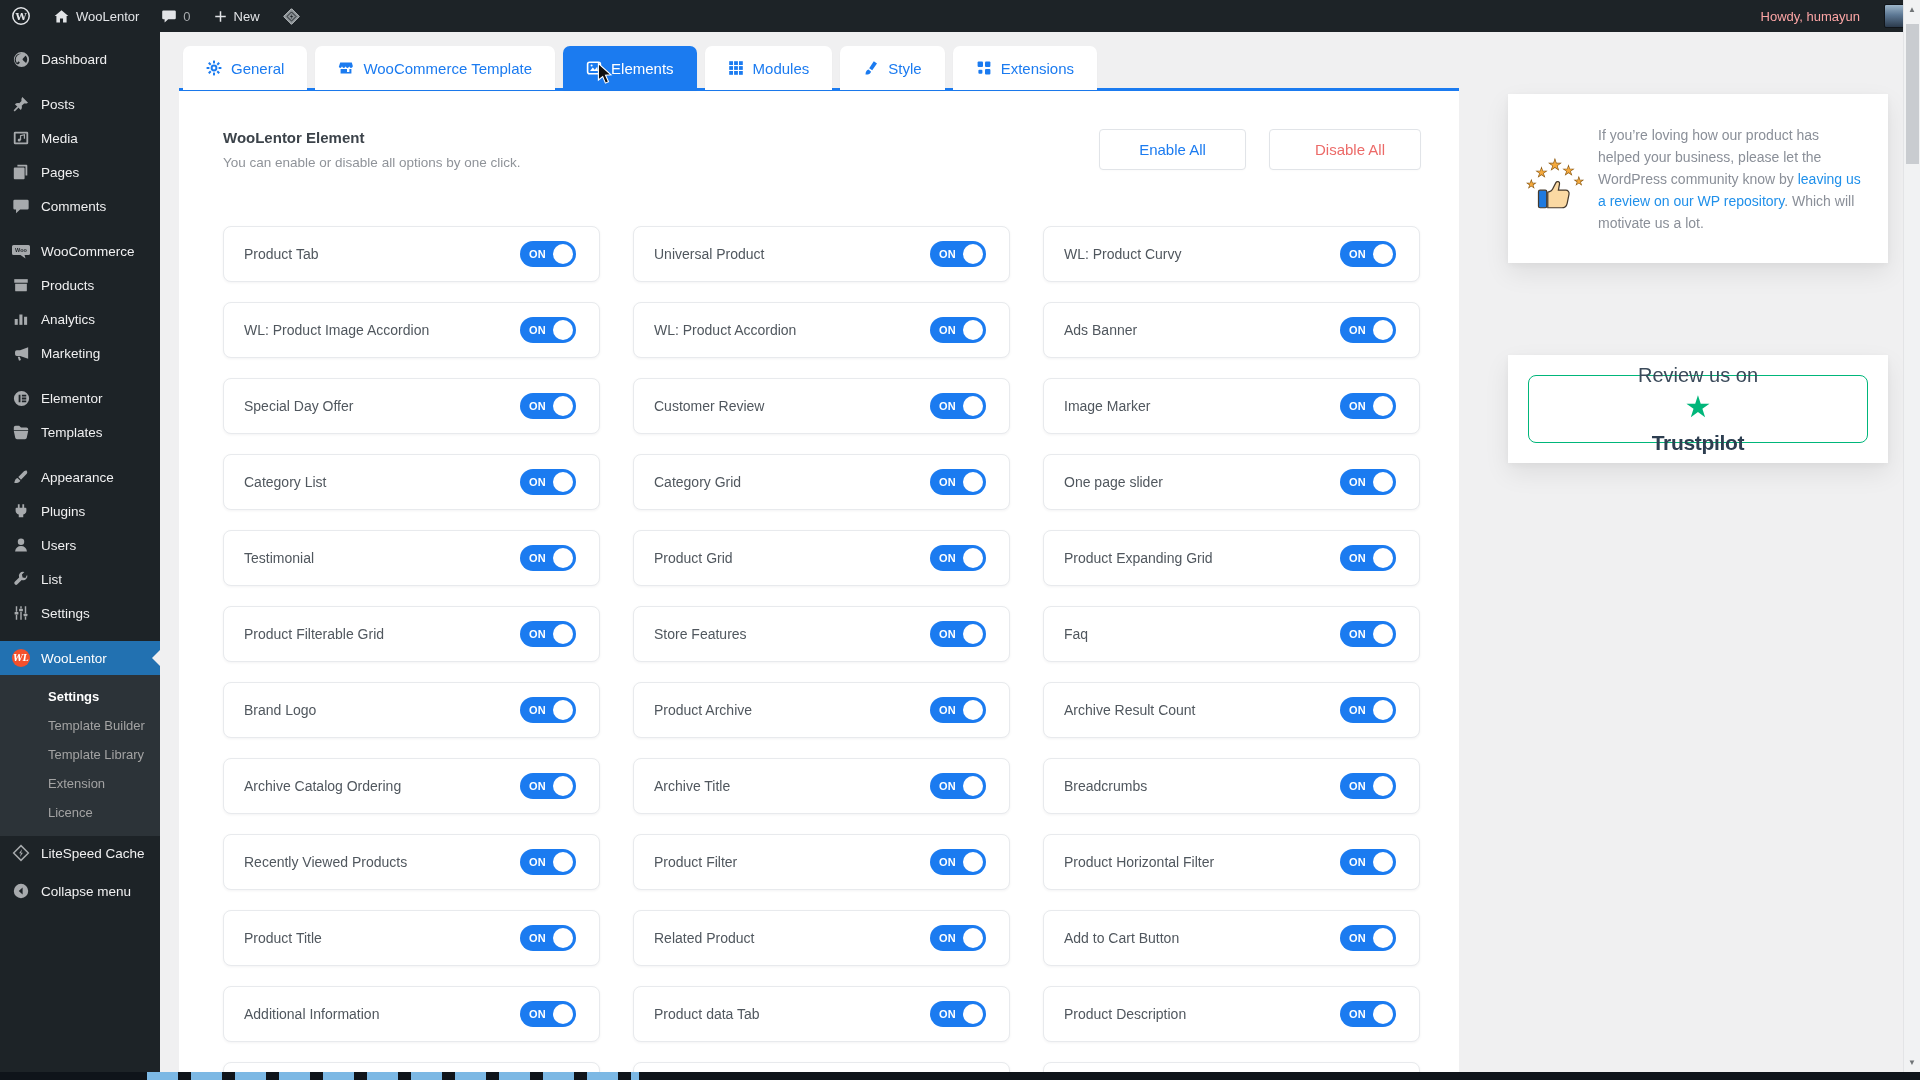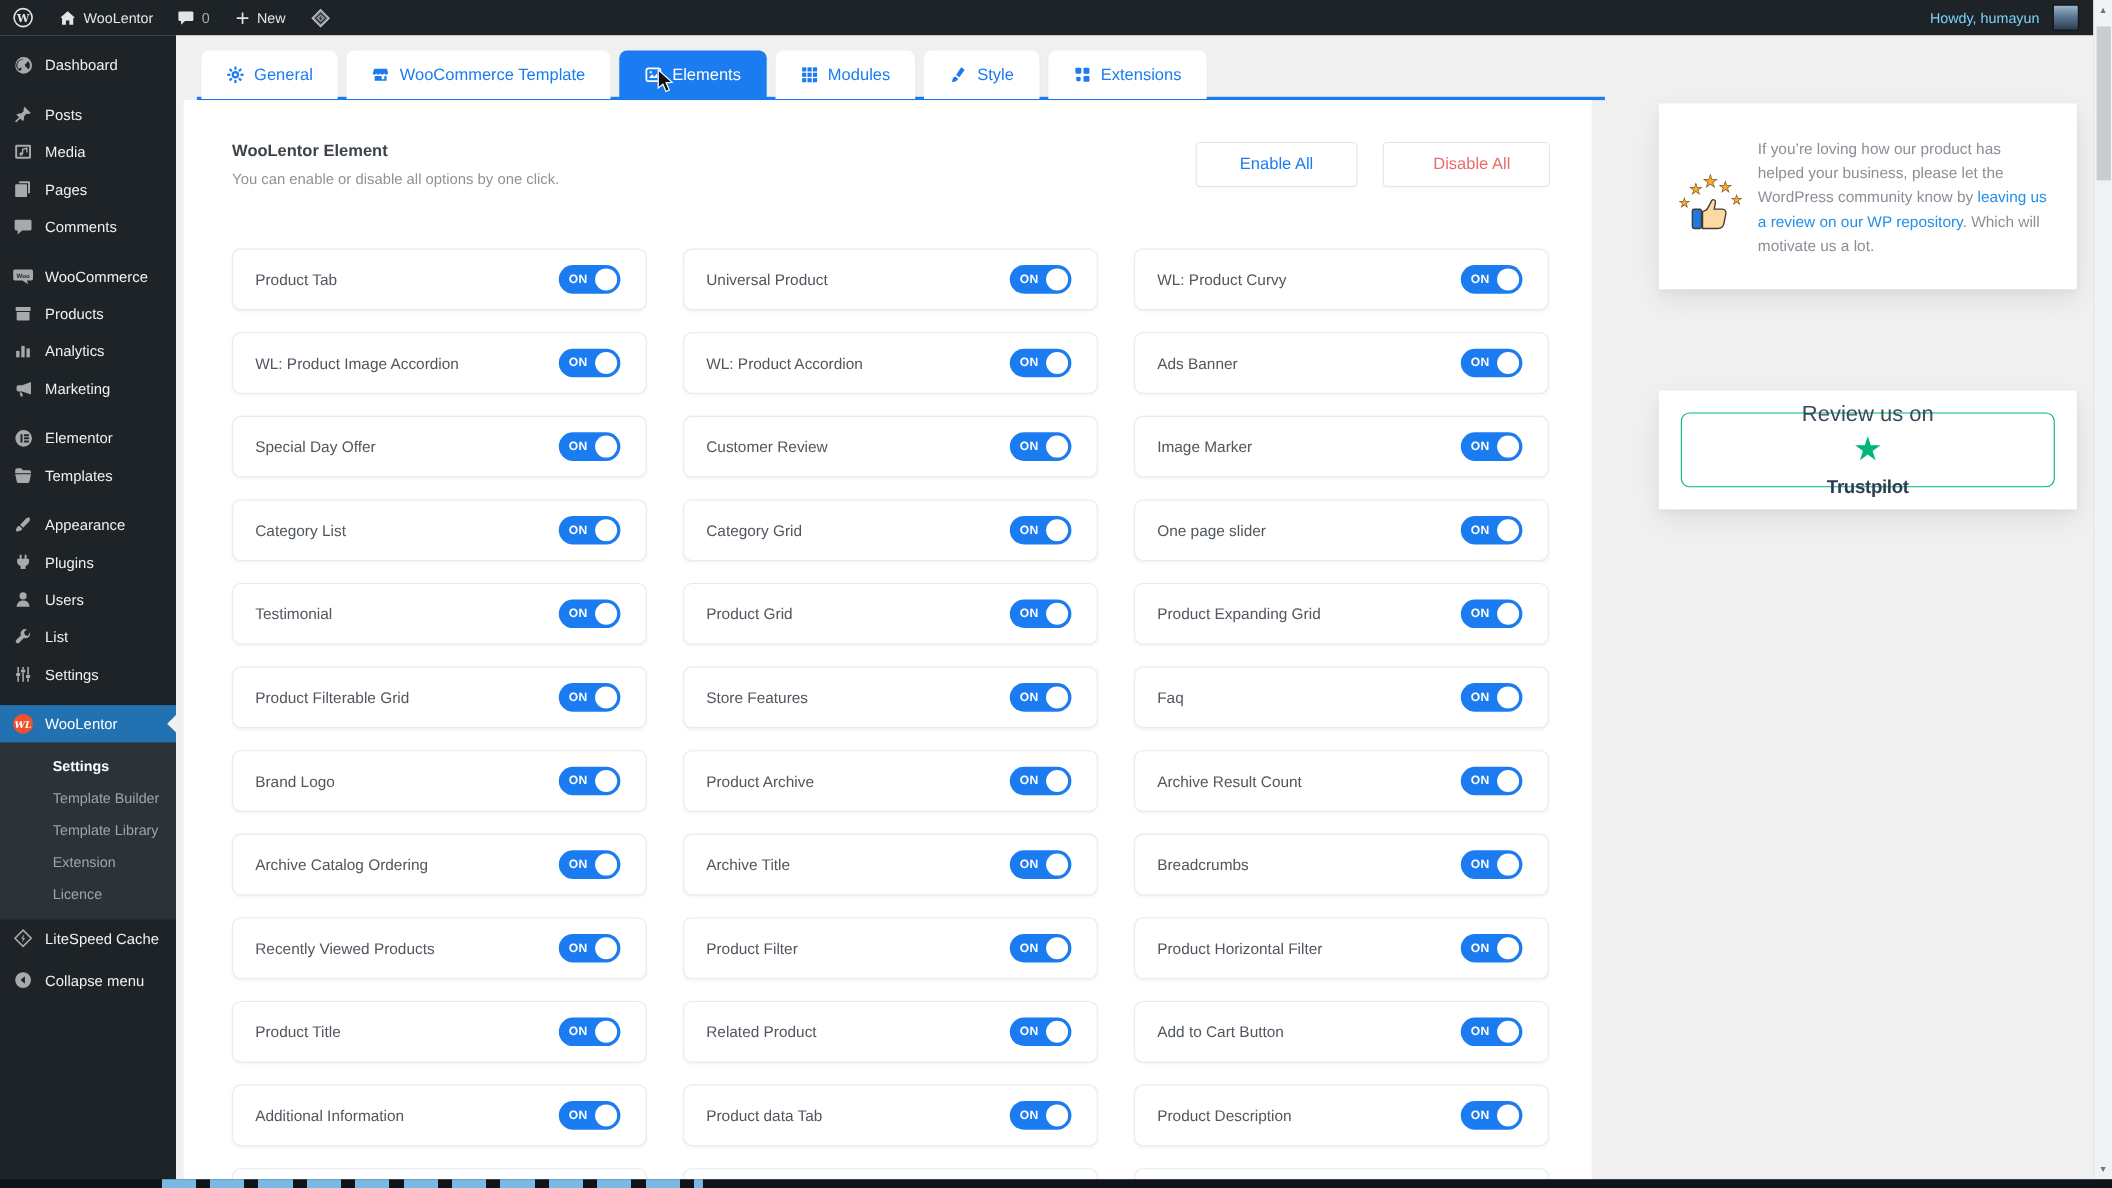--- a/index.html
+++ b/index.html
@@ -9,21 +9,21 @@
   *{box-sizing:border-box;}
   html,body{margin:0;padding:0;width:1920px;height:1080px;overflow:hidden;
     background:#f0f0f1;font-family:"Liberation Sans","DejaVu Sans",sans-serif;position:relative;}
 
   
   .admin-bar{position:absolute;top:0;left:0;width:1920px;height:32px;background:#1d2327;
     display:flex;align-items:center;color:#d5d8dc;font-size:13px;z-index:30;}
   .ab-item{display:flex;align-items:center;gap:6px;padding:0 11px;height:32px;color:#e2e4e7;cursor:pointer;}
   .ab-item svg{flex:none;}
   .ab-count{color:#a7aaad;}
-  .ab-right{margin-left:auto;display:flex;align-items:center;gap:12px;padding-right:30px;color:#7dd3fc;}
+  .ab-right{margin-left:auto;display:flex;align-items:center;gap:24px;padding-right:12px;color:#fca5a5;}
   .avatar{width:24px;height:24px;border-radius:2px;background:linear-gradient(180deg,#9db6ca 0%,#5d7894 45%,#2c3b4d 100%);border:1px solid #11151a;}
 
   
   .sidebar{position:absolute;top:32px;left:0;width:160px;height:1048px;background:#1d2327;
     color:#f0f0f1;font-size:13.5px;padding-top:10px;z-index:20;}
   .menu-item{display:flex;align-items:center;gap:10px;height:34px;padding:0 8px 0 11px;cursor:pointer;}
   .menu-item .mi-icon{width:20px;height:20px;color:#a7aaad;display:flex;align-items:center;justify-content:center;}
   .menu-item.active{background:var(--wp-active-blue);color:#fff;position:relative;}
   .menu-item.active .mi-icon{color:#fff;}
   .menu-item.active::after{content:"";position:absolute;right:0;top:50%;margin-top:-8px;
@@ -35,21 +35,21 @@
   .submenu-item.current{color:#fff;font-weight:bold;}
 
   
   .tabs{position:absolute;left:183px;top:46px;display:flex;gap:8px;z-index:5;}
   .tab{display:flex;align-items:center;gap:9px;height:44px;padding:0 23px;background:#fff;
     border-radius:7px 7px 0 0;color:var(--accent-blue);font-size:15px;cursor:pointer;box-shadow:0 1px 2px rgba(0,0,0,.03);}
   .tab.active{background:var(--accent-blue);color:#fff;}
   .tab-underline{position:absolute;left:179px;top:88px;width:1280px;height:3px;background:var(--accent-blue);}
 
   
-  .panel{position:absolute;left:167px;top:91px;width:1280px;height:989px;background:#fff;overflow:hidden;}
+  .panel{position:absolute;left:179px;top:91px;width:1280px;height:989px;background:#fff;overflow:hidden;}
   .panel-header{display:flex;justify-content:space-between;align-items:flex-start;padding:38px 38px 0 44px;}
   .ph-title{font-size:15px;font-weight:bold;color:#3c434a;}
   .ph-sub{font-size:13.5px;color:#8f9399;margin-top:9px;}
   .hdr-buttons{display:flex;gap:23px;}
   .btn{height:41px;background:#fff;border:1px solid #e1e4e8;border-radius:4px;font-size:15px;
     font-family:inherit;cursor:pointer;box-shadow:0 1px 2px rgba(0,0,0,.02);}
   .btn-enable{width:147px;color:var(--accent-blue);}
   .btn-disable{width:152px;color:var(--disable-red);padding-left:16px;}
   .grid{display:grid;grid-template-columns:repeat(3,377px);column-gap:33px;row-gap:20px;margin:56px 38px 0 44px;}
   .card{height:56px;background:#fff;border:1px solid #e8eaed;border-radius:8px;
@@ -66,21 +66,21 @@
     box-shadow:0 10px 24px rgba(0,0,0,.08),0 2px 6px rgba(0,0,0,.04);}
   .review-box{top:94px;padding:30px 24px 28px 14px;display:flex;gap:10px;}
   .rv-icon{width:66px;flex:none;padding-top:30px;}
   .rv-text{font-size:14px;line-height:1.58;color:#8a8f98;}
   .rv-link{color:var(--link-blue);cursor:pointer;}
   .tp-box{top:355px;height:108px;display:flex;align-items:center;justify-content:center;}
   .tp-inner{width:340px;height:68px;border:1px solid var(--trustpilot-green);border-radius:8px;
     display:flex;align-items:center;justify-content:center;gap:9px;cursor:pointer;flex-direction:column;}
   .tp-review{font-size:20px;color:#3b4a5a;}
   .tp-star{font-size:30px;line-height:1;color:var(--trustpilot-green);margin-top:-4px;}
-  .tp-brand{font-size:17px;color:#2d3e50;font-weight:bold;letter-spacing:-.3px;}
+  .tp-brand{font-size:21px;color:#2d3e50;font-weight:bold;letter-spacing:-.3px;}
 
   
   .scrollbar{position:absolute;right:0;top:0;width:17px;height:1080px;background:#f1f2f3;
     border-left:1px solid #e3e4e6;z-index:40;}
   .sb-arrow{position:absolute;left:0;width:16px;text-align:center;font-size:8px;color:#707477;}
   .sb-up{top:5px;} .sb-down{top:1058px;}
   .sb-thumb{position:absolute;top:24px;left:2px;width:13px;height:140px;background:#c9ccd0;}
   .bottom-bar{position:absolute;left:0;bottom:0;width:1920px;height:8px;background:#0f141a;z-index:50;}
   .bb-dashes{position:absolute;left:147px;top:0;width:492px;height:8px;
     background:repeating-linear-gradient(90deg,#7cb8e4 0 31px,transparent 31px 44px);}

